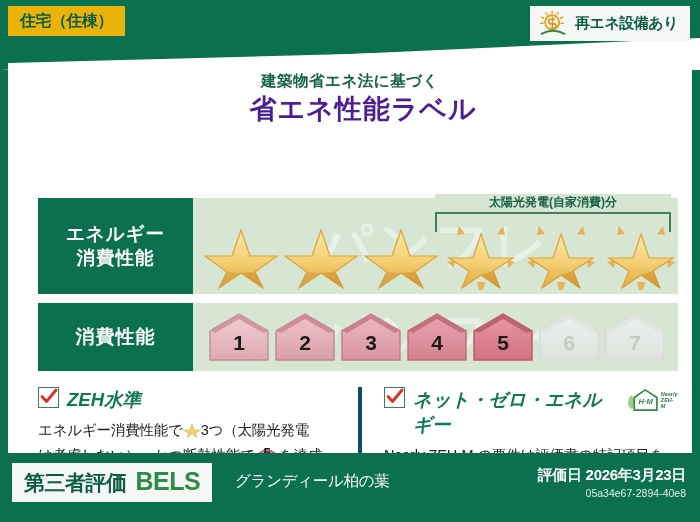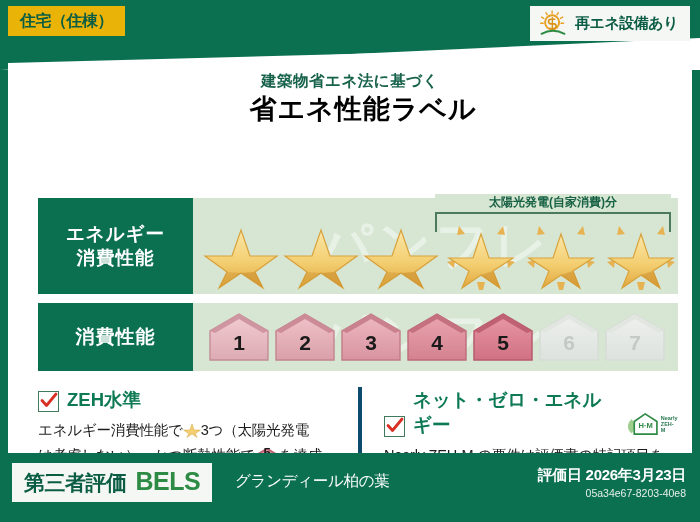--- a/index.html
+++ b/index.html
@@ -52,21 +52,21 @@
 
   .title-sub {
     position: absolute; left: 0; right: 0; top: 26px;
     text-align: center;
     font-size: 15.5px; font-weight: bold; color: #17624a;
     letter-spacing: 0.5px;
   }
   .title-main {
     position: absolute; left: 0; right: 0; top: 46px;
     text-align: center;
-    font-size: 27px; font-weight: bold; color: #000000;
+    font-size: 27px; font-weight: bold; color: #4c1d95;
     letter-spacing: 1px;
     padding-left: 26px;
   }
 
   
   .row {
     position: absolute; left: 30px; width: 640px;
     display: flex; align-items: stretch;
   }
   .row-energy { top: 153px; height: 96px; }
@@ -139,23 +139,24 @@
   .house.off .house-num { color: #c3c9c3; }
 
   
   .notes {
     position: absolute; left: 30px; top: 342px; width: 640px;
     display: flex;
   }
   .note { width: 320px; position: relative; }
   .note-right { padding-left: 22px; border-left: 4px solid #0c4a6e; }
   .note-head {
-    display: flex; align-items: flex-end; gap: 8px;
+    display: flex; align-items: flex-start; gap: 8px;
     font-size: 18.5px; font-weight: bold; color: #0d7a54;
     letter-spacing: 0px;
+    font-style: italic;
   }
   .checkbox {
     width: 21px; height: 21px; border: 1.6px solid #3f7a5c;
     background: #fff; position: relative; flex: 0 0 auto;
   }
   .checkbox svg { position: absolute; left: 1px; top: 0px; }
   .note-body {
     margin-top: 7px;
     font-size: 14.5px; color: #1c1c1c; line-height: 1.55;
     letter-spacing: -0.2px;
@@ -464,16 +465,16 @@
     </div>
   </div>
 
   <div class="footer">
     <div class="bels-box">
       <span class="bels-eval">第三者評価</span>
       <span class="bels-word">BELS</span>
     </div>
     <div class="bels-name">グランディール柏の葉</div>
     <div class="eval-date">評価日 2026年3月23日</div>
-    <div class="eval-id">05a34e67-8203-40e8</div>
+    <div class="eval-id">05a34e67-2894-40e8</div>
   </div>
 
 </div>
 
 </body></html>

